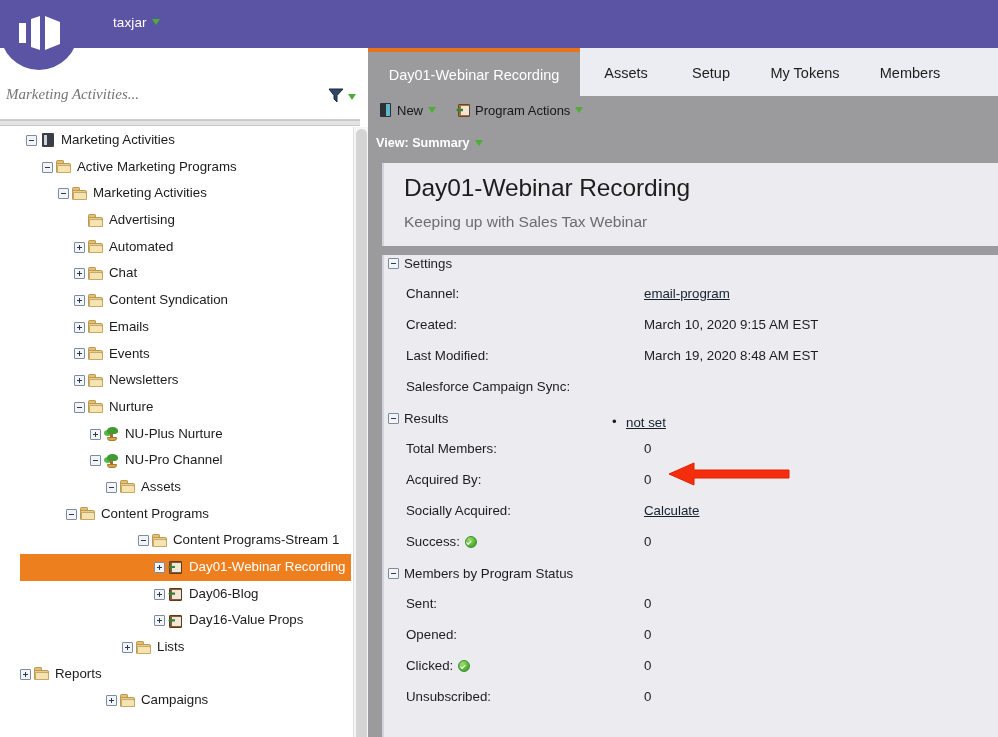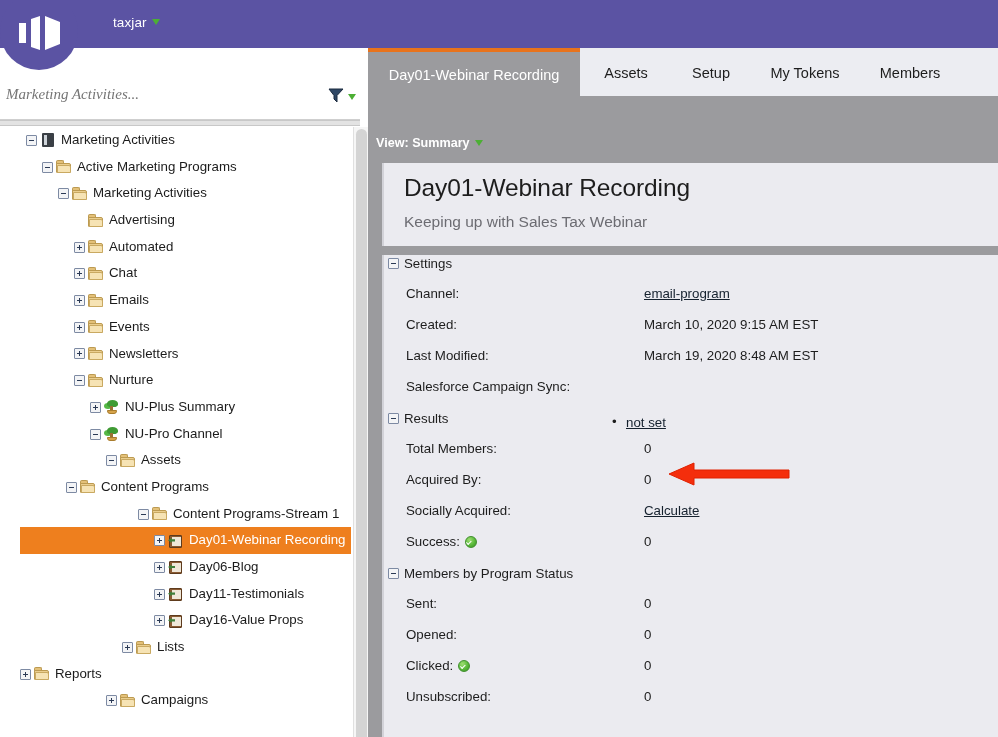--- a/index.html
+++ b/index.html
@@ -254,32 +254,32 @@
 
     <div class="panel-divider"></div>
 
     <div class="tree" id="tree">
         <div class="tnode" style="padding-left: 6px;"><span class="toggle "></span><span class="ico"><i class="db-i"></i></span><span class="lbl">Marketing Activities</span></div>
         <div class="tnode" style="padding-left: 22px;"><span class="toggle "></span><span class="ico"><i class="fold-t"></i><i class="fold-b"></i><i class="fold-f"></i></span><span class="lbl">Active Marketing Programs</span></div>
         <div class="tnode" style="padding-left: 38px;"><span class="toggle "></span><span class="ico"><i class="fold-t"></i><i class="fold-b"></i><i class="fold-f"></i></span><span class="lbl">Marketing Activities</span></div>
         <div class="tnode" style="padding-left: 54px;"><span class="toggle none"></span><span class="ico"><i class="fold-t"></i><i class="fold-b"></i><i class="fold-f"></i></span><span class="lbl">Advertising</span></div>
         <div class="tnode" style="padding-left: 54px;"><span class="toggle plus"></span><span class="ico"><i class="fold-t"></i><i class="fold-b"></i><i class="fold-f"></i></span><span class="lbl">Automated</span></div>
         <div class="tnode" style="padding-left: 54px;"><span class="toggle plus"></span><span class="ico"><i class="fold-t"></i><i class="fold-b"></i><i class="fold-f"></i></span><span class="lbl">Chat</span></div>
+        <div class="tnode" style="padding-left: 54px;"><span class="toggle plus"></span><span class="ico"><i class="fold-t"></i><i class="fold-b"></i><i class="fold-f"></i></span><span class="lbl">Content Syndication</span></div>
         <div class="tnode" style="padding-left: 54px;"><span class="toggle plus"></span><span class="ico"><i class="fold-t"></i><i class="fold-b"></i><i class="fold-f"></i></span><span class="lbl">Emails</span></div>
         <div class="tnode" style="padding-left: 54px;"><span class="toggle plus"></span><span class="ico"><i class="fold-t"></i><i class="fold-b"></i><i class="fold-f"></i></span><span class="lbl">Events</span></div>
         <div class="tnode" style="padding-left: 54px;"><span class="toggle plus"></span><span class="ico"><i class="fold-t"></i><i class="fold-b"></i><i class="fold-f"></i></span><span class="lbl">Newsletters</span></div>
         <div class="tnode" style="padding-left: 54px;"><span class="toggle "></span><span class="ico"><i class="fold-t"></i><i class="fold-b"></i><i class="fold-f"></i></span><span class="lbl">Nurture</span></div>
-        <div class="tnode" style="padding-left: 70px;"><span class="toggle plus"></span><span class="ico"><i class="nt-t2"></i><i class="nt-t"></i><i class="nt-s"></i><i class="nt-p"></i></span><span class="lbl">NU-Plus Summary</span></div>
+        <div class="tnode" style="padding-left: 70px;"><span class="toggle plus"></span><span class="ico"><i class="nt-t2"></i><i class="nt-t"></i><i class="nt-s"></i><i class="nt-p"></i></span><span class="lbl">NU-Plus Nurture</span></div>
         <div class="tnode" style="padding-left: 70px;"><span class="toggle "></span><span class="ico"><i class="nt-t2"></i><i class="nt-t"></i><i class="nt-s"></i><i class="nt-p"></i></span><span class="lbl">NU-Pro Channel</span></div>
         <div class="tnode" style="padding-left: 86px;"><span class="toggle "></span><span class="ico"><i class="fold-t"></i><i class="fold-b"></i><i class="fold-f"></i></span><span class="lbl">Assets</span></div>
         <div class="tnode" style="padding-left: 46px;"><span class="toggle "></span><span class="ico"><i class="fold-t"></i><i class="fold-b"></i><i class="fold-f"></i></span><span class="lbl">Content Programs</span></div>
         <div class="tnode" style="padding-left: 118px;"><span class="toggle "></span><span class="ico"><i class="fold-t"></i><i class="fold-b"></i><i class="fold-f"></i></span><span class="lbl">Content Programs-Stream 1</span></div>
         <div class="tnode sel" style="padding-left: 134px;"><span class="toggle plus"></span><span class="ico"><i class="pg-b"></i><i class="pg-p"></i><i class="pg-a"></i></span><span class="lbl">Day01-Webinar Recording</span></div>
         <div class="tnode" style="padding-left: 134px;"><span class="toggle plus"></span><span class="ico"><i class="pg-b"></i><i class="pg-p"></i><i class="pg-a"></i></span><span class="lbl">Day06-Blog</span></div>
-        <div class="tnode" style="padding-left: 134px;"><span class="toggle plus"></span><span class="ico"><i class="pg-b"></i><i class="pg-p"></i><i class="pg-a"></i></span><span class="lbl">Day11-Testimonials</span></div>
         <div class="tnode" style="padding-left: 134px;"><span class="toggle plus"></span><span class="ico"><i class="pg-b"></i><i class="pg-p"></i><i class="pg-a"></i></span><span class="lbl">Day16-Value Props</span></div>
         <div class="tnode" style="padding-left: 102px;"><span class="toggle plus"></span><span class="ico"><i class="fold-t"></i><i class="fold-b"></i><i class="fold-f"></i></span><span class="lbl">Lists</span></div>
         <div class="tnode" style=""><span class="toggle plus"></span><span class="ico"><i class="fold-t"></i><i class="fold-b"></i><i class="fold-f"></i></span><span class="lbl">Reports</span></div>
         <div class="tnode" style="padding-left: 86px;"><span class="toggle plus"></span><span class="ico"><i class="fold-t"></i><i class="fold-b"></i><i class="fold-f"></i></span><span class="lbl">Campaigns</span></div>
       </div>
 
     <div class="lscroll">
       <div class="thumb"></div>
     </div>
   </div>
@@ -287,20 +287,28 @@
   <div class="mainpanel">
 
     <div class="tabstrip" id="tabstrip">
         <div class="tab active" style="left: 0px; width: 212px;"><span>Day01-Webinar Recording</span></div>
         <div class="tab" style="left: 212px; width: 92px;"><span>Assets</span></div>
         <div class="tab" style="left: 304px; width: 78px;"><span>Setup</span></div>
         <div class="tab" style="left: 382px; width: 110px;"><span>My Tokens</span></div>
         <div class="tab" style="left: 492px; width: 100px;"><span>Members</span></div>
       </div>
 
+    <div class="toolbar">
+      <span class="tbitem" style="left:10px;">
+        <span class="tico"><i class="nw-b"></i></span><span>New</span><span class="green-caret"></span>
+      </span>
+      <span class="tbitem" style="left:88px;">
+        <span class="tico"><i class="pa-b"></i><i class="pa-p"></i><i class="pa-a"></i></span><span>Program Actions</span><span class="green-caret"></span>
+      </span>
+    </div>
 
     <div class="viewbar">
       <span class="vtxt"><span>View: Summary</span><span class="green-caret"></span></span>
     </div>
 
     <div class="titlecard">
       <h1>Day01-Webinar Recording</h1>
       <h2>Keeping up with Sales Tax Webinar</h2>
     </div>
 

